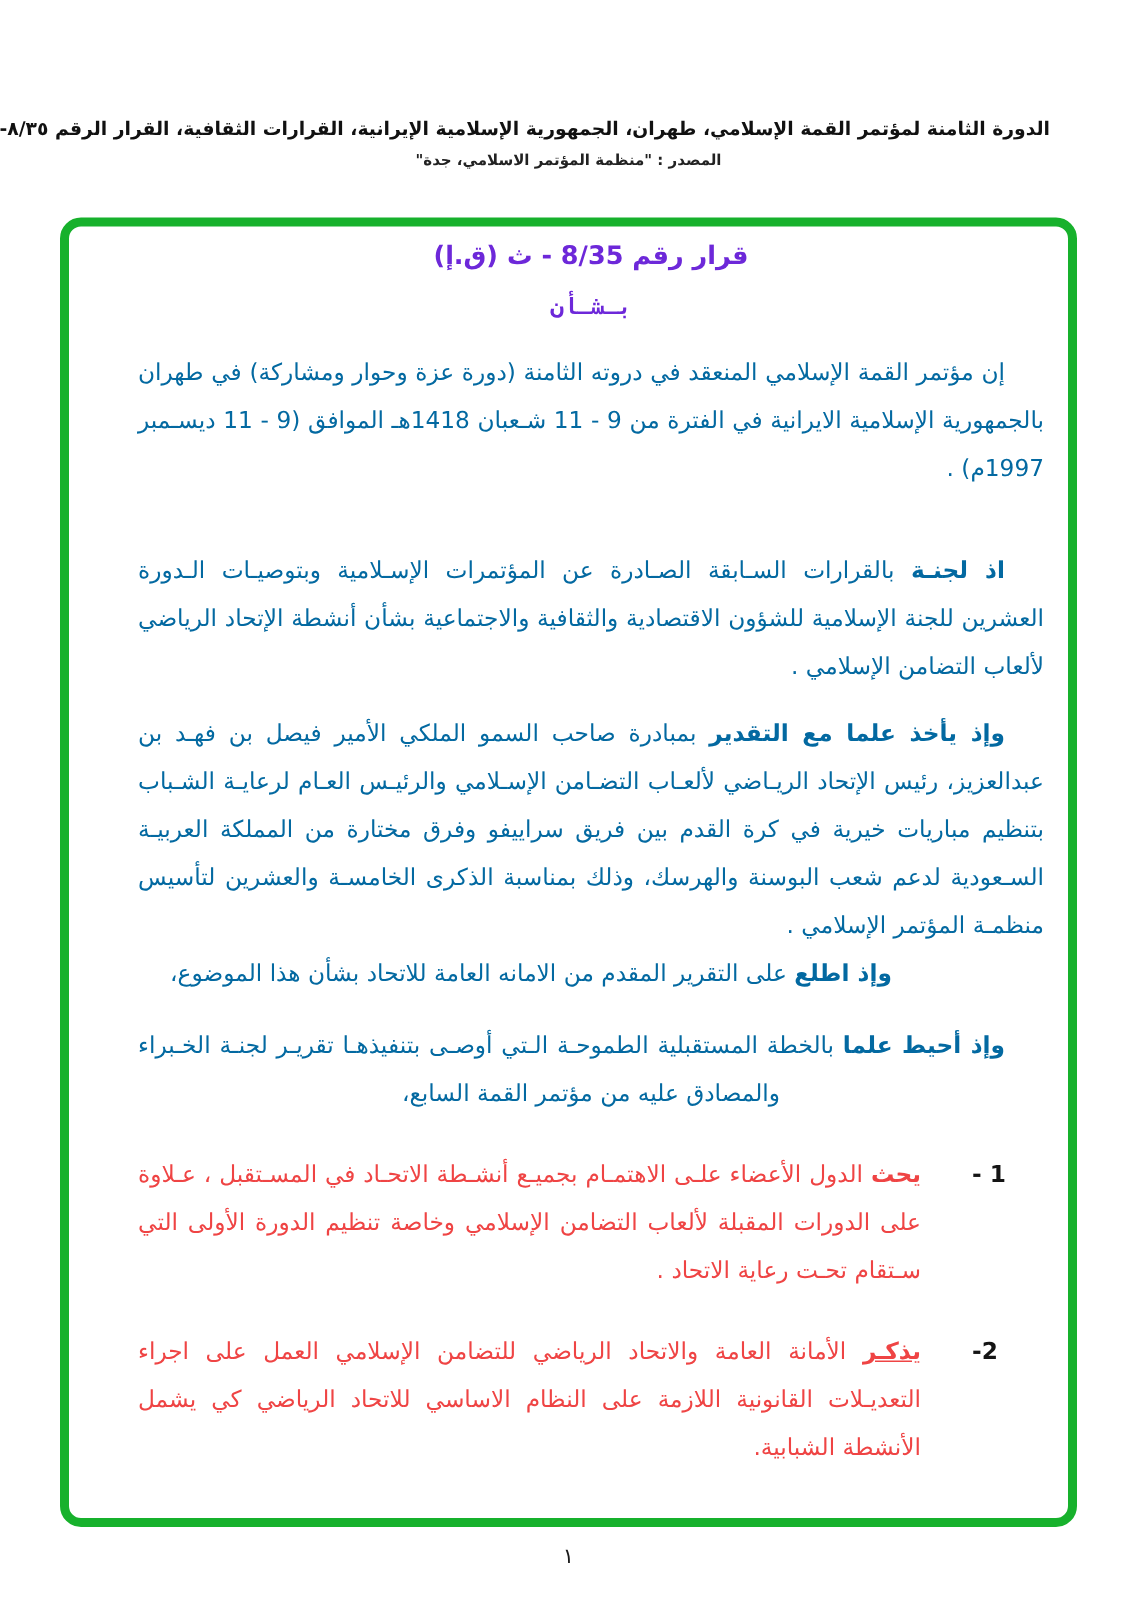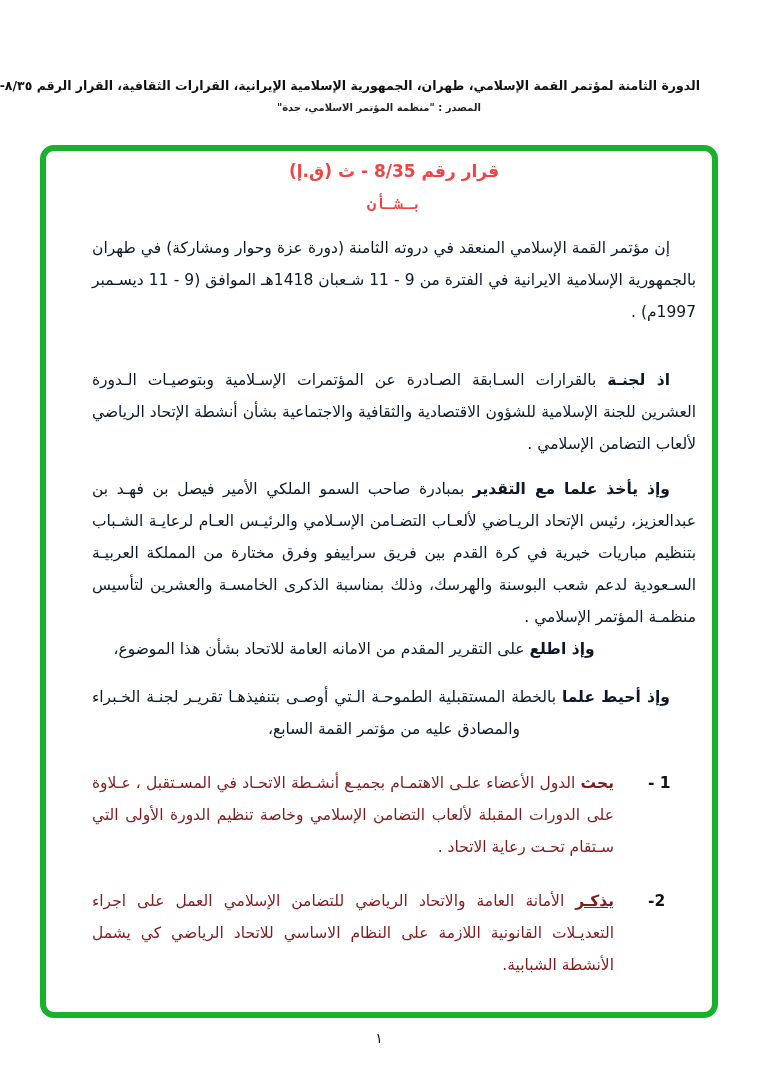--- a/index.html
+++ b/index.html
@@ -49,32 +49,32 @@
     box-sizing: border-box;
     border: 6px solid #17b12c;
     border-radius: 14px;
     padding: 8px 16px 0 46px;
     overflow: hidden;
     background: #ffffff;
   }
   .title-1, .title-2, .title-3 {
     text-align: center;
     font-weight: bold;
-    color: #ef4444;
+    color: #6d28d9;
   }
   .title-1 { font-size: 17px; margin: 2px 0 0 0; }
   .title-2 { font-size: 15px; margin: 14px 0 0 0; letter-spacing: 1px; font-family: Liberation Mono, monospace; }
   .title-3 { font-size: 17px; margin: 12px 0 0 0; }
 
   .para {
     font-size: 15.5px;
     line-height: 32px;
     text-align: justify;
     margin: 0;
-    color: #0f172a;
+    color: #0369a1;
   }
   .para .lead { font-weight: bold; }
   .lead.u { text-decoration: underline; }
 
   .preamble   { margin-top: 18px; text-indent: 26px; }
   .clause-0   { margin-top: 36px; text-indent: 26px; }
   .clause-1   { margin-top: 13px; text-indent: 26px; }
   .clause-2   { margin-top: 0;   text-indent: 80px; text-align: center; }
   .clause-3   { margin-top: 16px;   text-indent: 26px; text-align: justify; text-align-last: center; }
 
@@ -90,21 +90,21 @@
     line-height: 32px;
     font-weight: bold;
     text-align: left;
     color: #141414;
   }
   .item-body {
     flex: 1 1 auto;
     font-size: 15.5px;
     line-height: 32px;
     text-align: justify;
-    color: #7f1d1d;
+    color: #ef4444;
   }
   .item-body .lead { font-weight: bold; }
 
   .page-number {
     position: absolute;
     top: 1030px;
     right: 0;
     left: 0;
     text-align: center;
     font-size: 14px;

